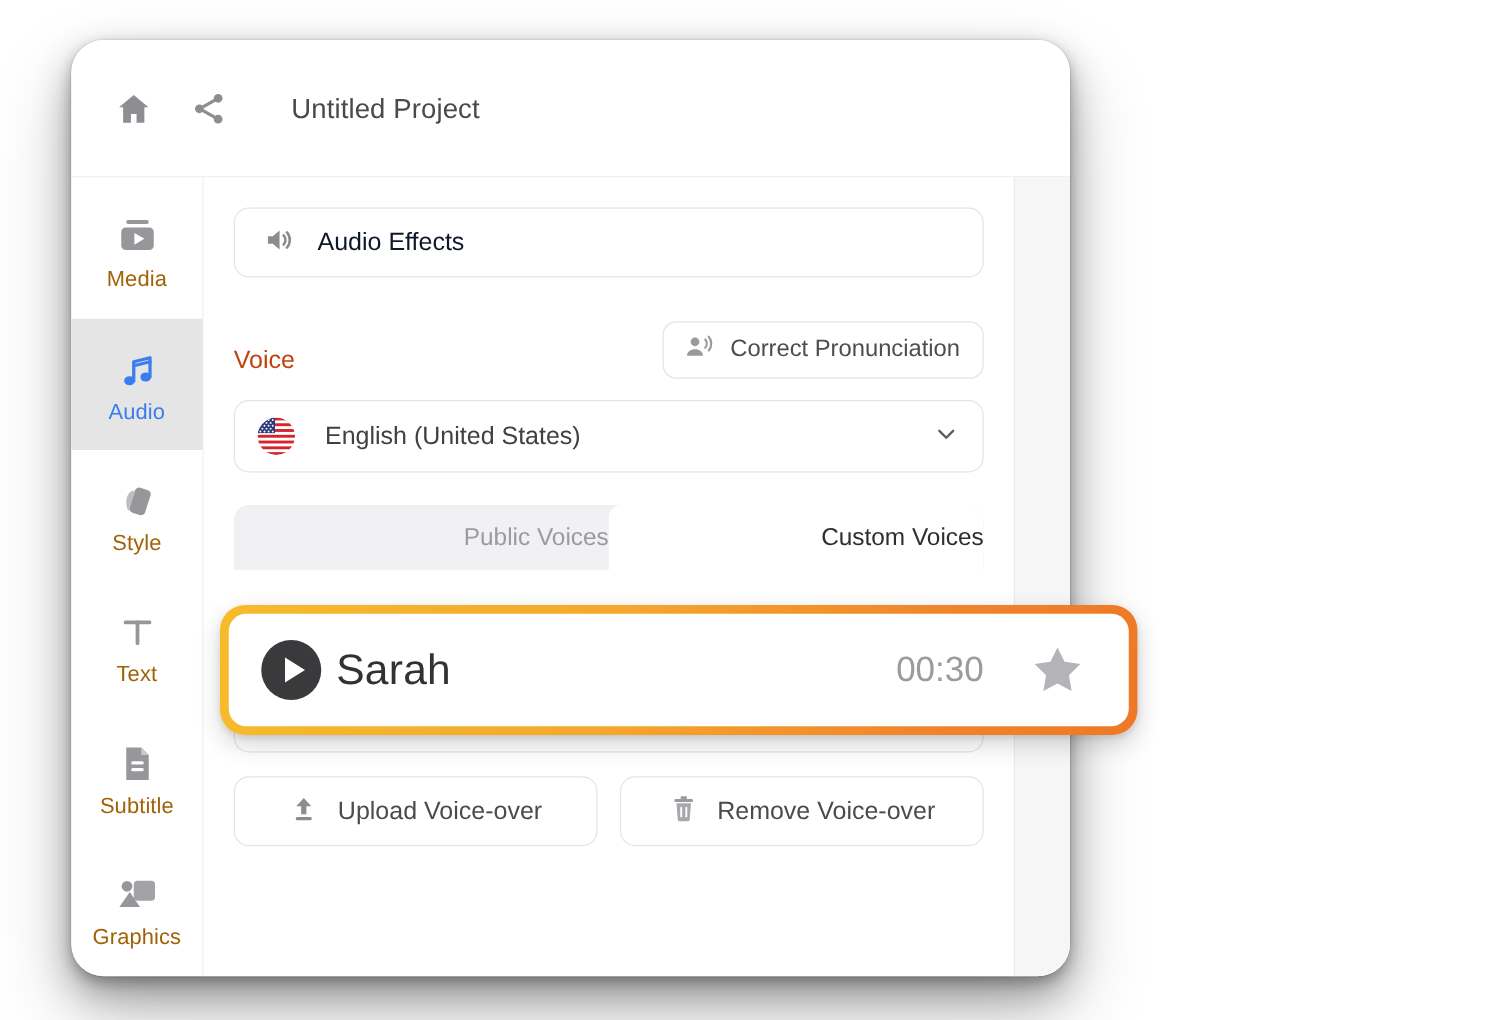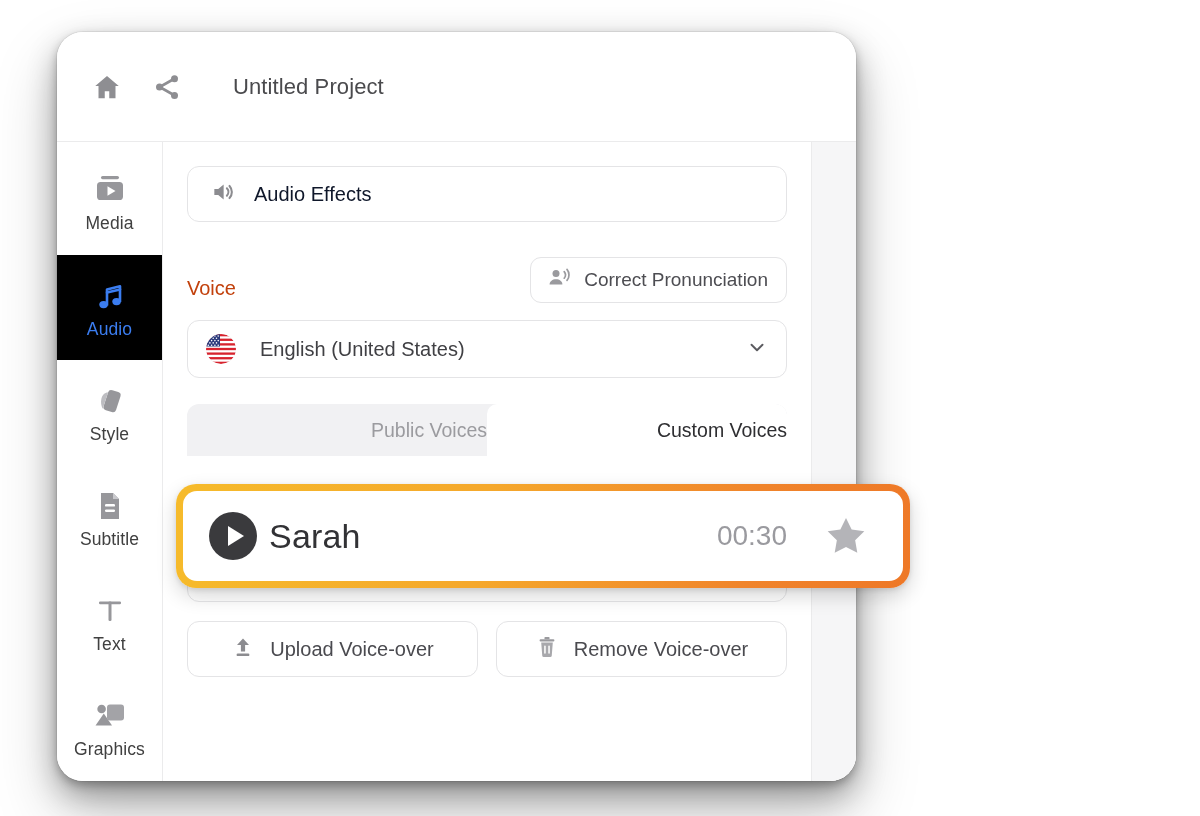--- a/index.html
+++ b/index.html
@@ -93,25 +93,25 @@
     align-items: center;
     justify-content: center;
     gap: 7px;
     cursor: pointer;
     color: #8c8c90;
     user-select: none;
   }
   .side-item .side-label {
     font-size: 17.5px;
     line-height: 1;
-    color: #404040;
+    color: #a16207;
     letter-spacing: 0.1px;
   }
   .side-item.active {
-    background: #000000;
+    background: #e5e5e5;
     color: #3b7df0;
   }
   .side-item.active .side-label { color: #3b7df0; }
   .side-icon { height: 36px; display: flex; align-items: center; justify-content: center; }
 
   
   .panel-wrap {
     flex: 1 1 auto;
     display: flex;
     min-width: 0;
@@ -388,38 +388,38 @@
                 <rect x="11.5" y="5" width="13" height="21" rx="3.4" fill="#97979b"></rect>
                 <path d="M11.5 8.4c-3.4 1.1-4.8 4.2-4.4 8.1.3 3.6 2.1 7 4.4 9.2z" fill="#bdbdc1"></path>
               </g>
             </svg>
           </span>
           <span class="side-label">Style</span>
         </div>
 
         <div class="side-item">
           <span class="side-icon">
+            <svg width="32" height="32" viewBox="0 0 32 32" aria-hidden="true">
+              <rect x="5" y="6.4" width="22" height="2.9" rx="1.2" fill="#97979b"></rect>
+              <rect x="14.5" y="6.4" width="3" height="19.6" rx="1.2" fill="#97979b"></rect>
+            </svg>
+          </span>
+          <span class="side-label">Text</span>
+        </div>
+
+        <div class="side-item">
+          <span class="side-icon">
             <svg width="30" height="32" viewBox="0 0 30 32" aria-hidden="true">
               <path d="M6 3h12l6 6v20H6z" fill="#97979b"></path>
               <path d="M18 3l6 6h-6z" fill="#c9c9cd"></path>
               <rect x="10" y="14" width="10" height="2.6" rx="1.2" fill="#ffffff"></rect>
               <rect x="10" y="19.4" width="10" height="2.6" rx="1.2" fill="#ffffff"></rect>
             </svg>
           </span>
           <span class="side-label">Subtitle</span>
-        </div>
-
-        <div class="side-item">
-          <span class="side-icon">
-            <svg width="32" height="32" viewBox="0 0 32 32" aria-hidden="true">
-              <rect x="5" y="6.4" width="22" height="2.9" rx="1.2" fill="#97979b"></rect>
-              <rect x="14.5" y="6.4" width="3" height="19.6" rx="1.2" fill="#97979b"></rect>
-            </svg>
-          </span>
-          <span class="side-label">Text</span>
         </div>
 
         <div class="side-item">
           <span class="side-icon">
             <svg width="34" height="30" viewBox="0 0 34 30" aria-hidden="true">
               <rect x="14" y="3.5" width="17" height="16" rx="3" fill="#a3a3a7"></rect>
               <circle cx="8.6" cy="8" r="4.3" fill="#97979b"></circle>
               <path d="M2.5 24.5 10.8 12.6 19 24.5z" fill="#97979b"></path>
             </svg>
           </span>

